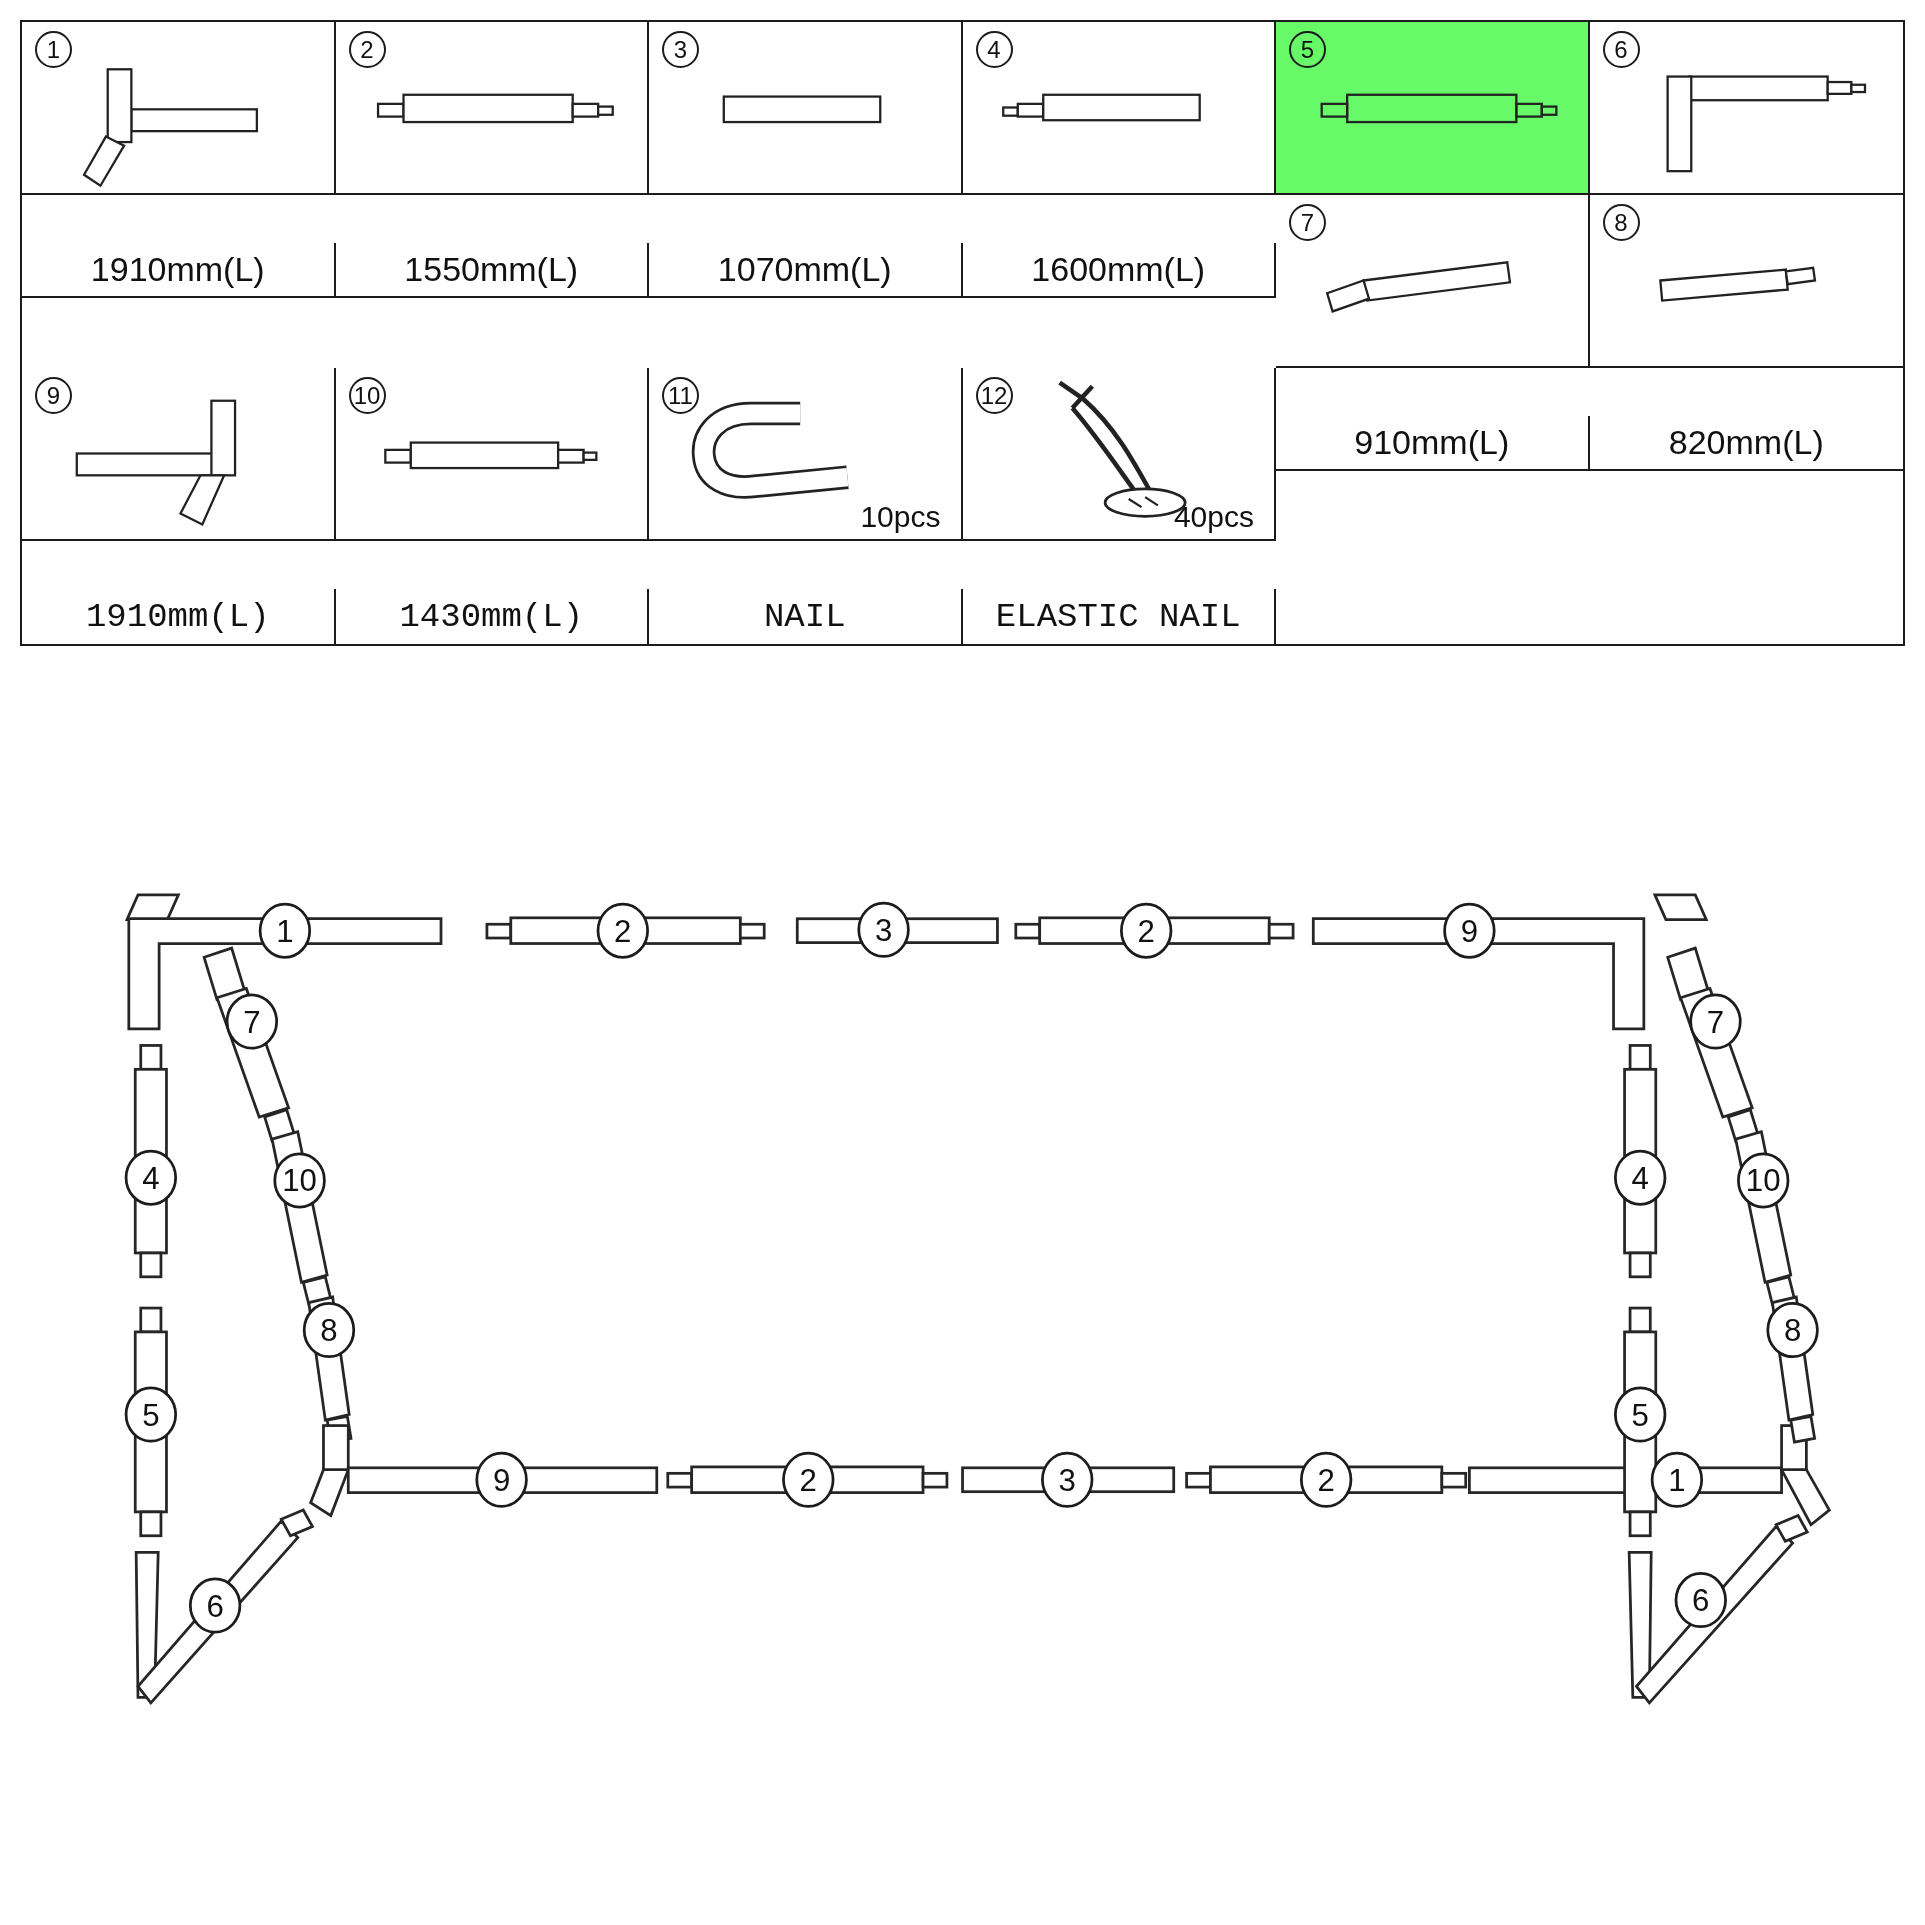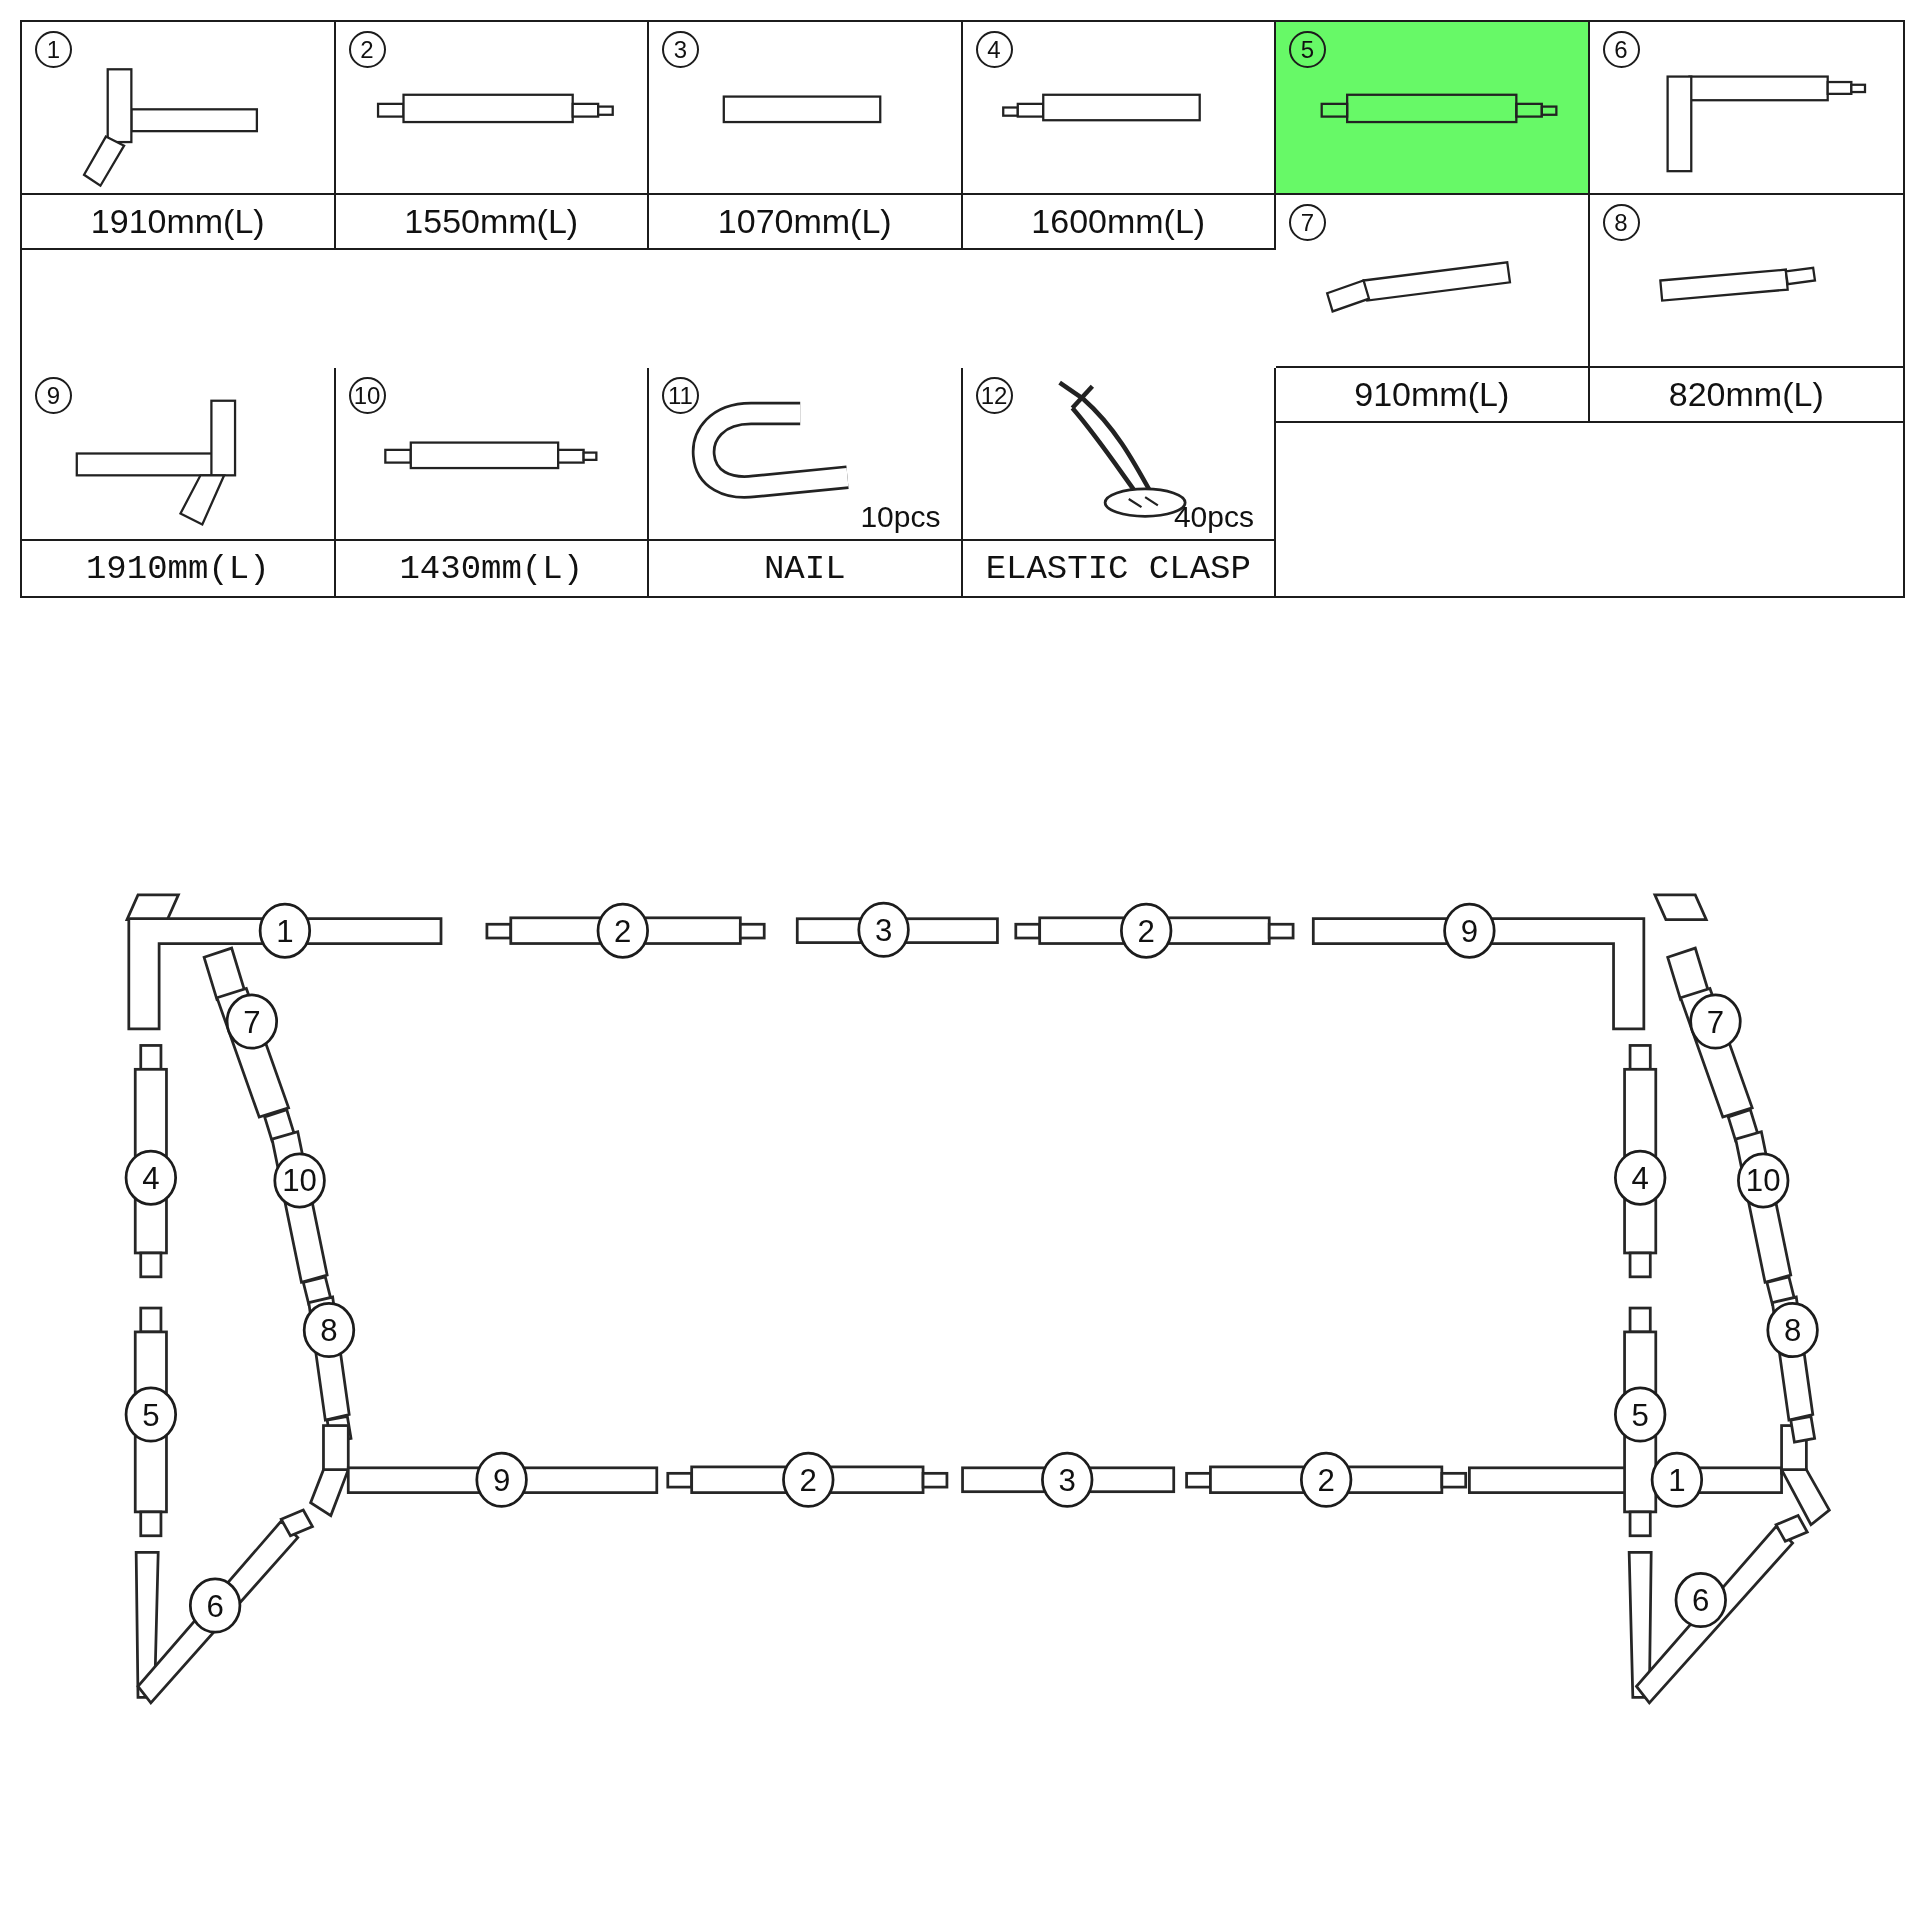--- a/index.html
+++ b/index.html
@@ -28,21 +28,21 @@
     border:2.3px solid #1c1c1c; border-radius:50%;
     display:flex; align-items:center; justify-content:center;
     font-size:24px; line-height:1; background:transparent;
   }
   .pcs {
     position:absolute; right:20px; bottom:5.5px; z-index:2;
     font-size:30px;
   }
   .label-cell {
     height:55px; display:flex; align-items:center; justify-content:center;
-    font-size:34px; background:#fff;
+    font-size:34px; background:#fff;margin-top:48px;
   }
 
   
   .assembly { position:absolute; left:0; top:478px; width:1926px; height:1448px; }
   .assembly .tubes > * { fill:#ffffff; stroke:#262626; stroke-width:3; stroke-linejoin:miter; }
   .assembly ellipse { fill:#ffffff; stroke:#1c1c1c; stroke-width:3; }
   .assembly text {
     fill:#111; stroke:none; font-size:34px; text-anchor:middle;
     font-family:"Liberation Sans", sans-serif;
   }
@@ -179,21 +179,21 @@
       <path d="M 182,144 L 196,153 M 200,142 L 214,151" fill="none" stroke="#222" stroke-width="2.5"></path>
     </svg>
     <span class="pcs">40pcs</span>
   </div>
 
   <div class="label-cell">910mm(L)</div>
   <div class="label-cell">820mm(L)</div>
   <div class="label-cell">1910mm(L)</div>
   <div class="label-cell">1430mm(L)</div>
   <div class="label-cell">NAIL</div>
-  <div class="label-cell">ELASTIC CLASP</div>
+  <div class="label-cell">ELASTIC NAIL</div>
 </div>
 
 <svg class="assembly" viewBox="0 520 2097 1577">
   <g class="tubes">
 
     <polygon points="150,974 194,974 182,1001 138,1001"></polygon>
     <polygon points="140,1000 480,1000 480,1027 173,1027 173,1120 140,1120"></polygon>
 
     <rect x="530" y="1006" width="26" height="15"></rect>
     <rect x="556" y="999" width="250" height="28"></rect>

